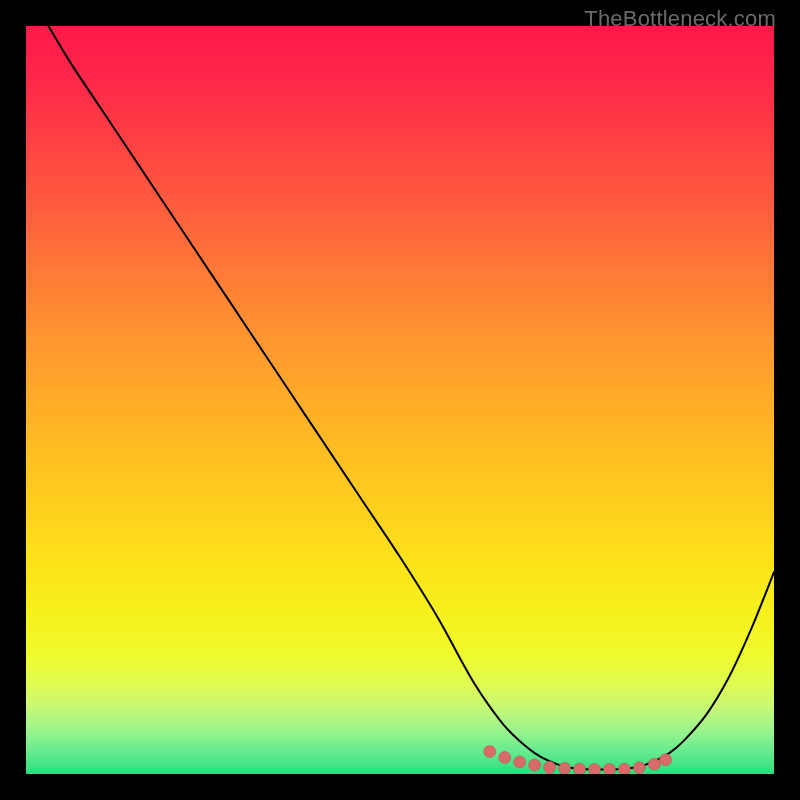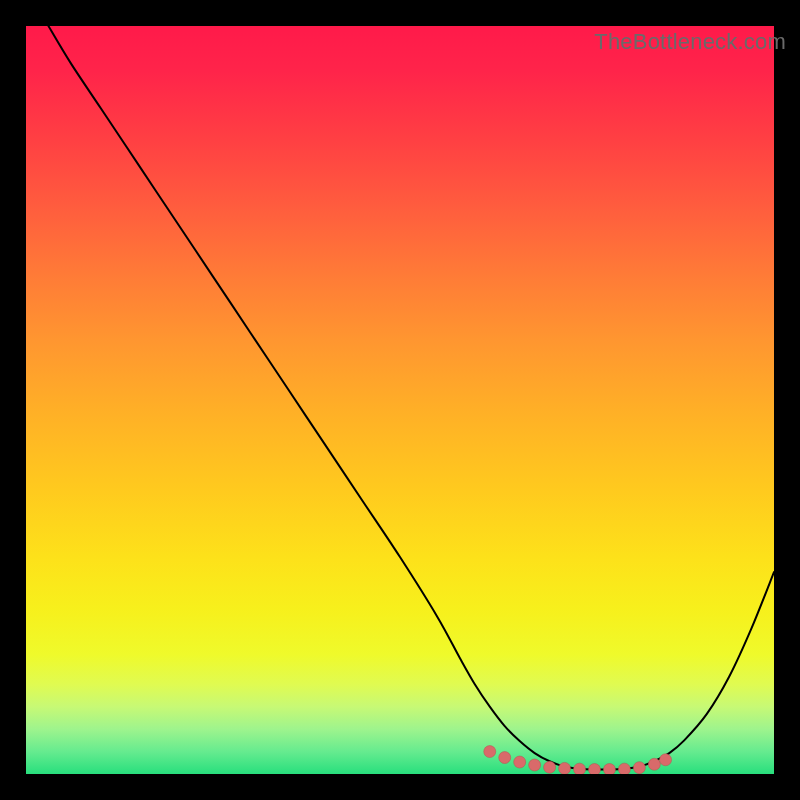--- a/index.html
+++ b/index.html
@@ -1,28 +1,27 @@
 <!DOCTYPE html>
 <html><head>
 <meta charset="utf-8">
 <style>
 * { margin: 0; padding: 0; box-sizing: border-box; }
 html, body { width: 800px; height: 800px; background: #000; overflow: hidden; }
 .container { position: relative; width: 800px; height: 800px; background: #000; }
 .watermark {
   position: absolute;
   top: 6px;
-  right: 14px;
+  right: 24px;
   font-family: Arial, sans-serif;
   font-size: 22px;
   color: #6a6a6a;
   font-weight: 400;
   letter-spacing: 0.2px;
   z-index: 10;
-  margin-top: 23px;
 }
 .plot-area {
   position: absolute;
   left: 26px;
   top: 26px;
   width: 748px;
   height: 748px;
   overflow: hidden;
 }
 .gradient {

